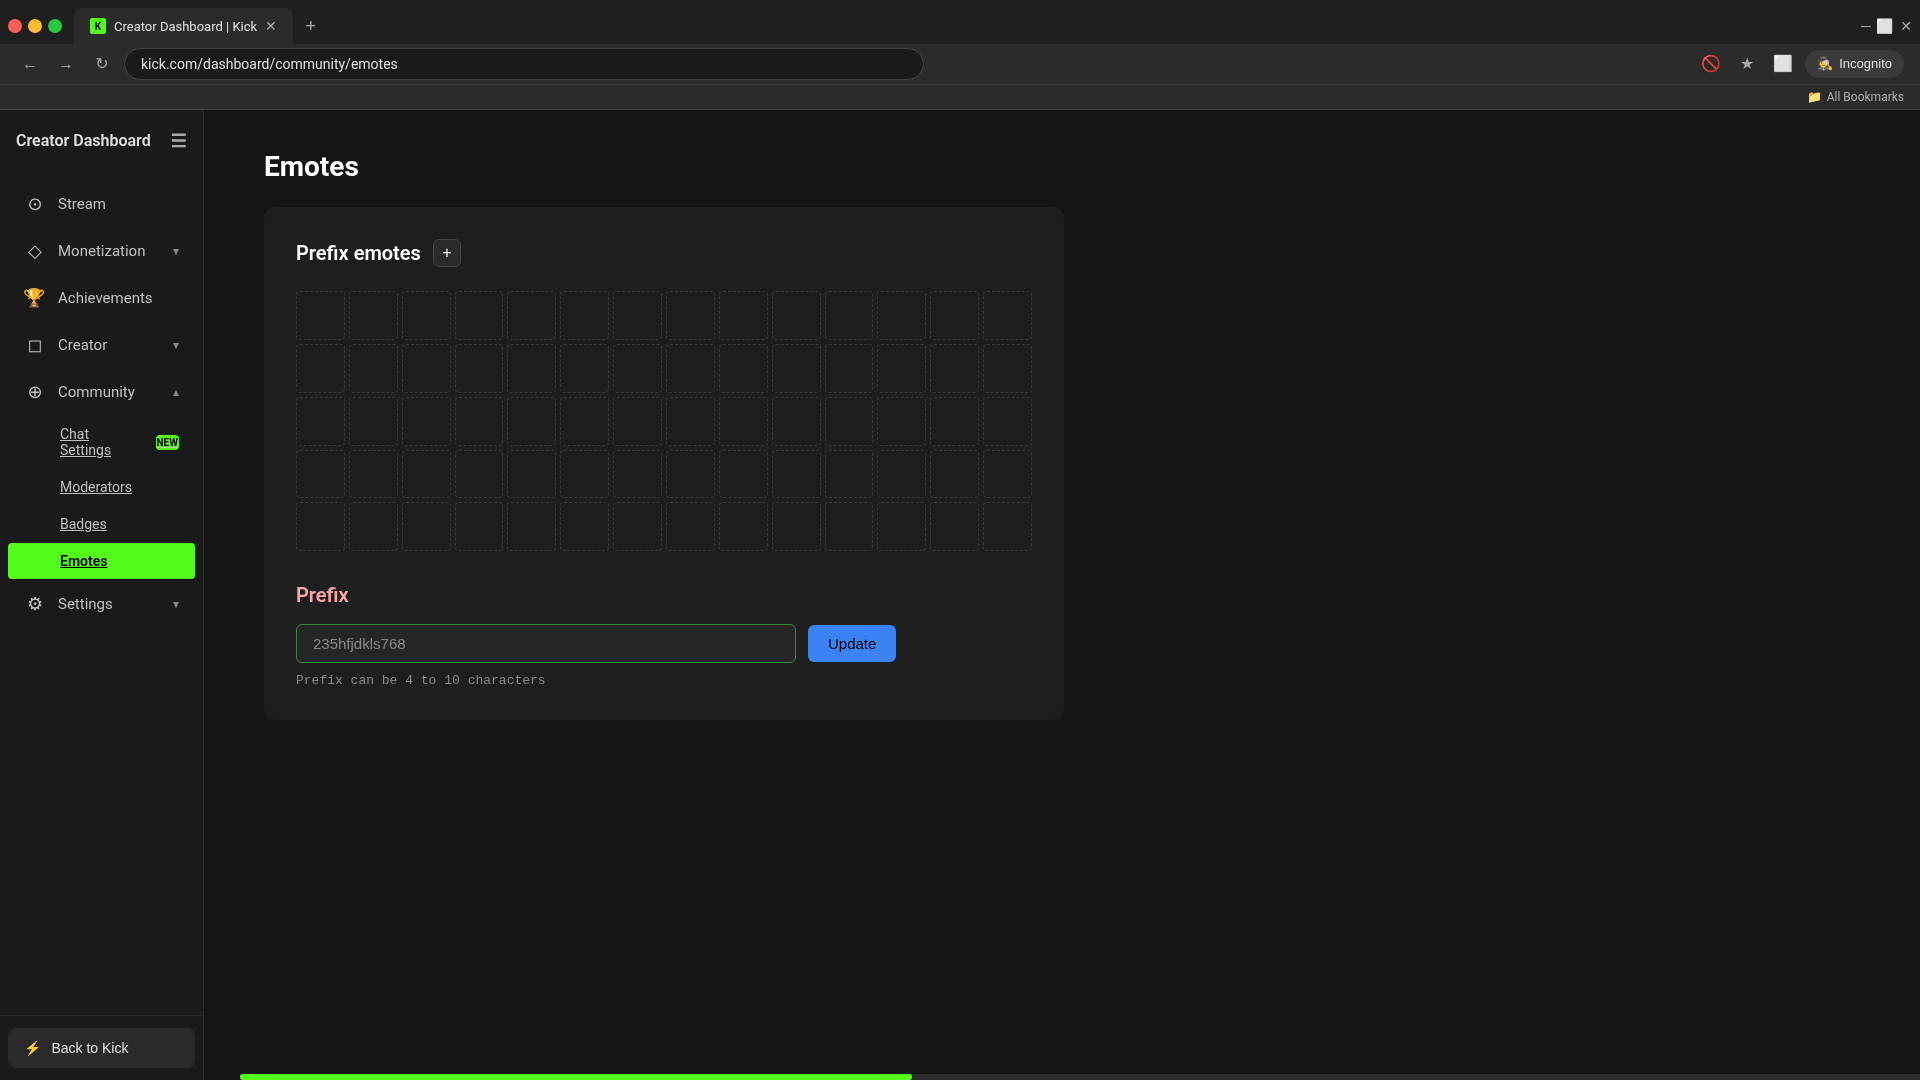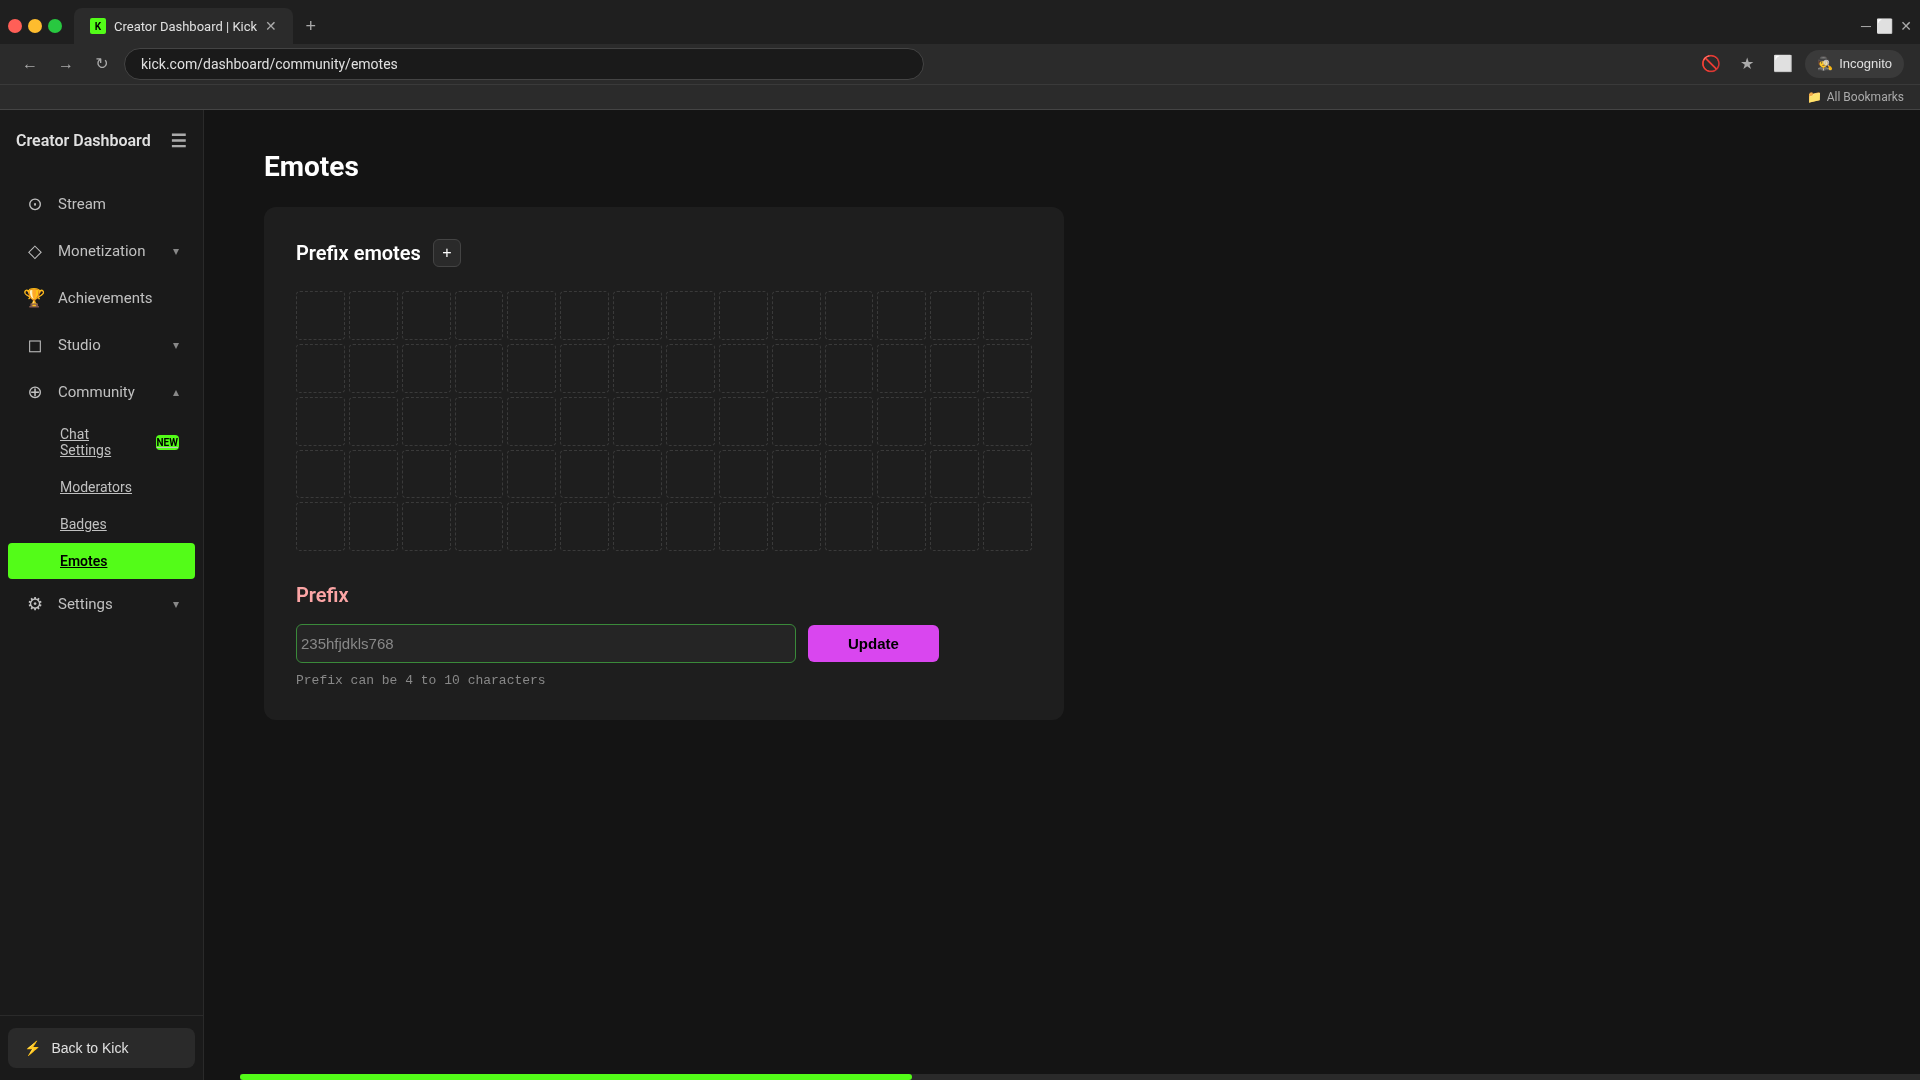--- a/index.html
+++ b/index.html
@@ -356,34 +356,34 @@
       gap: 12px;
       margin-bottom: 10px;
     }
 
     .prefix-input {
       flex: 1;
       max-width: 500px;
       background: #252525;
       border: 1px solid #3a8a3a;
       border-radius: 6px;
-      padding: 10px 4px;
+      padding: 10px 16px;
       color: #888;
       font-size: 15px;
       outline: none;
     }
 
     .update-btn {
-      background: #d946ef;
+      background: #3b82f6;
       color: #000;
       border: none;
       border-radius: 6px;
-      padding: 10px 40px;
+      padding: 10px 20px;
       font-size: 15px;
-      font-weight: 700;
+      font-weight: 400;
       cursor: pointer;
     }
 
     .prefix-hint {
       color: #888;
       font-size: 13px;
       font-family: Liberation Mono, monospace;
     }
 
     .win-btn {
@@ -483,21 +483,21 @@
         <span class="sidebar-expand">▾</span>
       </div>
 
       <div class="sidebar-item">
         <span class="sidebar-item-icon">🏆</span>
         <span>Achievements</span>
       </div>
 
       <div class="sidebar-item">
         <span class="sidebar-item-icon">◻</span>
-        <span>Studio</span>
+        <span>Creator</span>
         <span class="sidebar-expand">▾</span>
       </div>
 
       <div class="sidebar-item">
         <span class="sidebar-item-icon">⊕</span>
         <span>Community</span>
         <span class="sidebar-expand">▴</span>
       </div>
 
       <div class="sidebar-sub-item">

